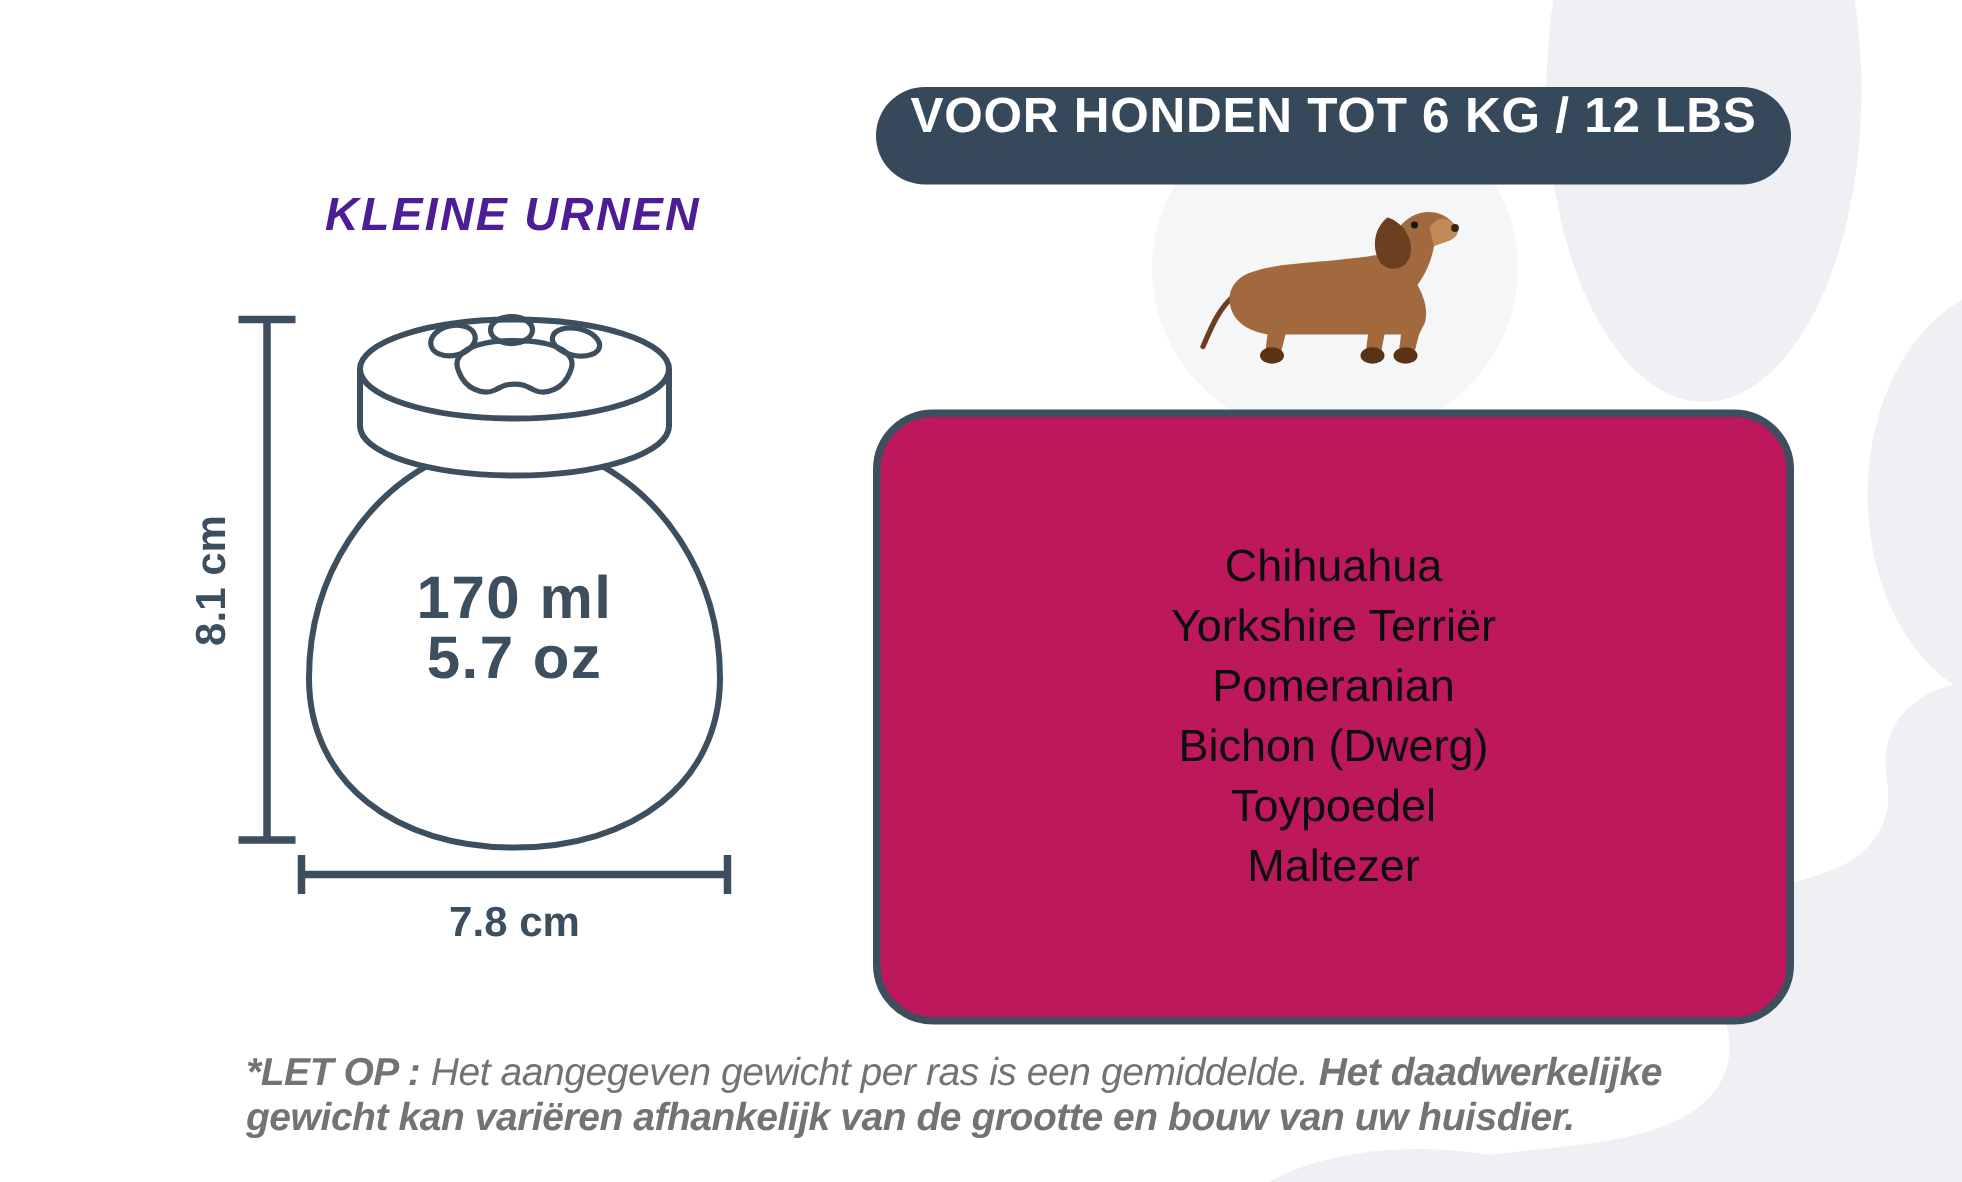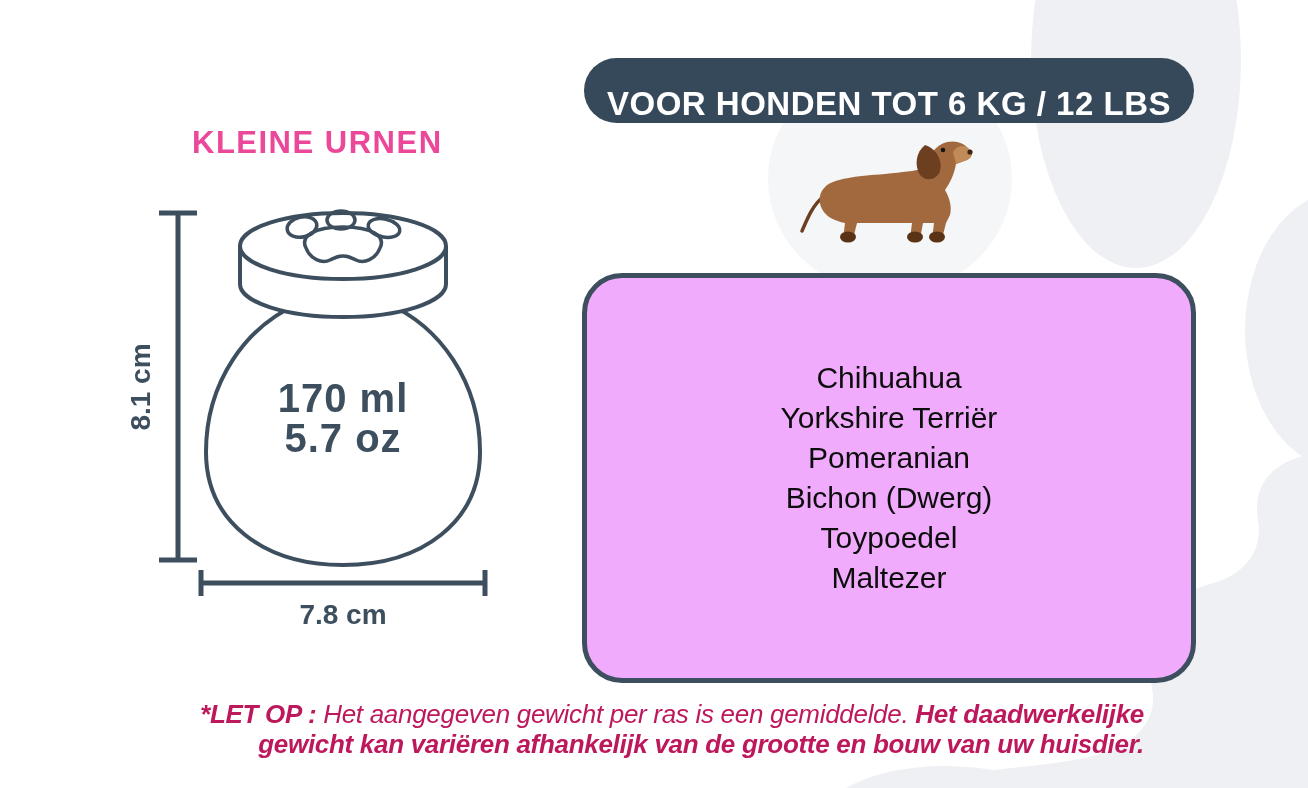--- a/index.html
+++ b/index.html
@@ -10,50 +10,50 @@
   .layer{position:absolute;}
   
   #watermark{left:0;top:0;z-index:0;}
   
   .dog-bg{
     left:768px;top:64px;width:244px;height:230px;border-radius:50%;
     background:#F5F6F8;z-index:1;
   }
   
   .title{
-    left:192px;top:125px;width:300px;z-index:2;
-    font-size:31px;font-weight:bold;letter-spacing:1.5px;color:#ec4899;
+    left:192px;top:125px;width:300px;text-align:center;z-index:2;
+    font-size:31px;font-weight:bold;letter-spacing:1.5px;color:#4c1d95;font-style:italic;
   }
   
   .badge{
     left:584px;top:58px;width:610px;height:65px;border-radius:33px;
-    background:#36495A;display:flex;align-items:flex-end;justify-content:center;z-index:2;
+    background:#36495A;display:flex;align-items:flex-start;justify-content:center;z-index:2;
   }
   .badge span{
     color:#FFFFFF;font-size:33px;font-weight:bold;letter-spacing:0.5px;white-space:nowrap;
   }
   
   .breeds{
     left:582px;top:273px;width:614px;height:410px;box-sizing:border-box;
-    border:5px solid #3D4F5E;border-radius:40px;background:#f0abfc;
+    border:5px solid #3D4F5E;border-radius:40px;background:#be185d;
     display:flex;flex-direction:column;align-items:center;justify-content:center;z-index:2;
   }
   .breeds .breed{
     font-size:30px;line-height:40px;color:#0D0D0D;text-align:center;
   }
   
   .urn-svg{left:110px;top:190px;z-index:2;}
   .urn-svg text{
     font-family:"Liberation Sans",sans-serif;font-weight:bold;fill:#3D4F5E;
   }
   .dog-svg{left:793px;top:132px;z-index:2;}
   
   .footer{
-    left:164px;top:699px;width:980px;text-align:right;z-index:2;
-    font-style:italic;font-size:26px;line-height:30px;color:#be185d;letter-spacing:-0.3px;
+    left:164px;top:699px;width:980px;text-align:left;z-index:2;
+    font-style:italic;font-size:26px;line-height:30px;color:#737373;letter-spacing:-0.3px;
   }
   .footer .b{font-weight:bold;}
 </style>
 </head>
 <body>
 
 <div class="canvas">
 
   <svg id="watermark" class="layer" width="1308" height="788" viewBox="0 0 1308 788" aria-hidden="true">
     <g fill="#EEF0F3">

